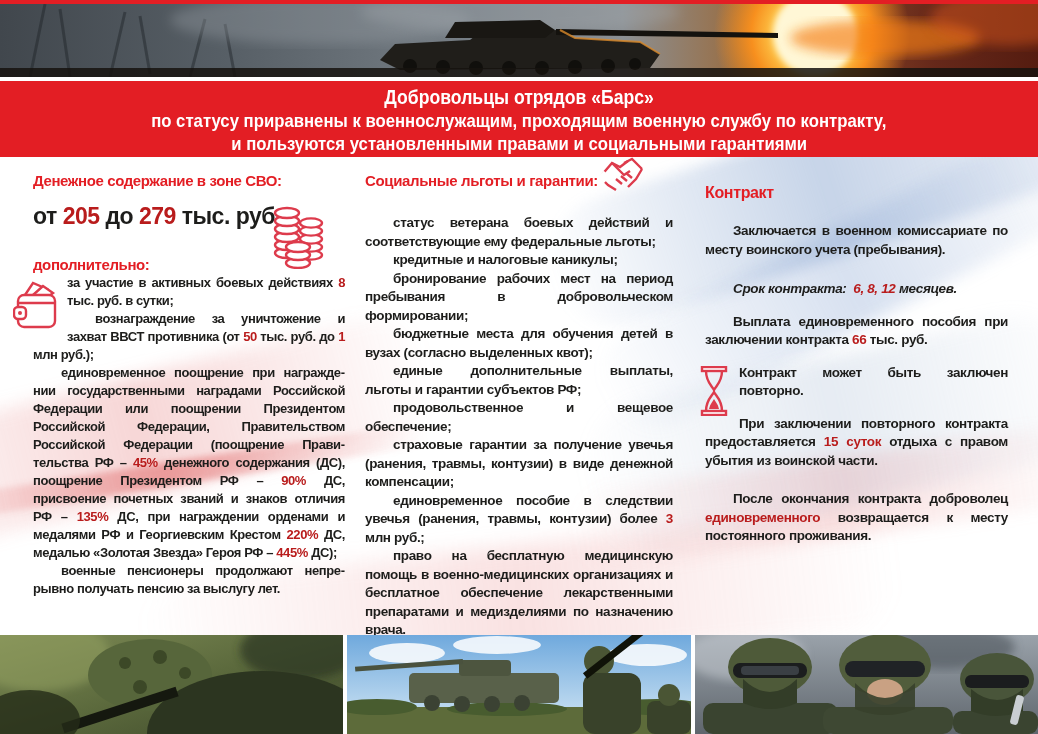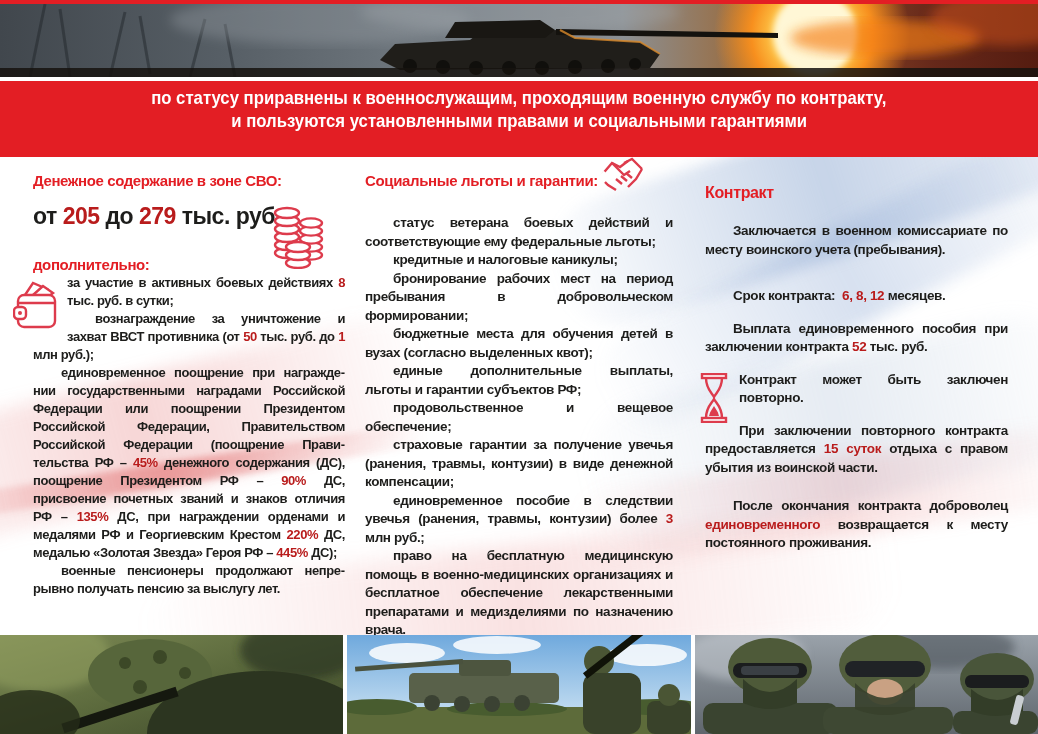--- a/index.html
+++ b/index.html
@@ -44,21 +44,21 @@
   .col-mid   { left:365px; width:308px; padding-top:14px; font-size:13.5px; line-height:18.5px; letter-spacing:-0.35px; }
   .col-right { left:705px; width:303px; padding-top:26px; font-size:13.5px; line-height:18.5px; letter-spacing:-0.35px; }
 
   .h { color:#e31e24; font-size:15px; line-height:19px; text-align:left; margin:0; }
   .hc { font-size:16px; }
   .rd { color:#b91c1c; }
   .p { margin:0; text-indent:28px; }
   .ni { text-indent:0; }
   .salary { margin:13px 0 0 0; font-size:23px; line-height:26px; letter-spacing:-0.5px; text-align:left; }
   .addl { margin-top:26px; }
-  .mt14 { margin-top:14px; } .mt20 { margin-top:20px; } .mt21 { margin-top:28px; }
+  .mt14 { margin-top:14px; } .mt20 { margin-top:20px; } .mt21 { margin-top:21px;font-style:italic; }
   .firstpara { margin-top:24px; }
 
   .icon { color:#dd3b4c; }
   .coins-pos { position:absolute; left:237px; top:46px; }
   .hshake-pos { position:absolute; left:233px; top:-4px; }
   .wallet-f { float:left; width:46px; height:60px; margin:3px 8px 0 -20px; }
   .hg-f { float:left; width:28px; height:50px; margin:2px 11px 0 -5px; }
 
   
   .photos { position:absolute; top:635px; left:0; width:1038px; height:99px; display:flex; gap:4px; background:#ffffff; }
@@ -124,20 +124,21 @@
           <circle cx="542" cy="64" r="7"></circle>
           <circle cx="575" cy="63" r="7"></circle>
         <circle cx="608" cy="62" r="7"></circle>
           <circle cx="635" cy="60" r="6"></circle>
       </g>
       <rect x="0" y="64" width="1038" height="9" fill="#16130f" opacity=".85"></rect>
     </svg>
   </div>
 
   <div class="banner">
+    <div class="bline bline1"><span>Добровольцы отрядов «Барс»</span></div>
     <div class="bline bline2"><span>по статусу приравнены к военнослужащим, проходящим военную службу по контракту,</span></div>
     <div class="bline bline3"><span>и пользуются установленными правами и социальными гарантиями</span></div>
   </div>
 
   <div class="content">
     <div class="ribbon rb1"></div>
     <div class="ribbon rb2"></div>
     <div class="ribbon rb3"></div>
     <div class="ribbon rb4"></div>
     <div class="ribbon rb5"></div>
@@ -211,21 +212,21 @@
       <p class="p"><span>продовольственное и вещевое обеспечение;</span></p>
       <p class="p"><span>страховые гарантии за получение увечья (ране­ния, травмы, контузии) в виде денежной компен­сации;</span></p>
       <p class="p"><span>единовременное пособие в следствии увечья (ранения, травмы, контузии) более </span><span class="rd">3</span><span> млн руб.;</span></p>
       <p class="p"><span>право на бесплатную медицинскую помощь в военно-медицинских организациях и бесплатное обеспечение лекарственными препаратами и ме­дизделиями по назначению врача.</span></p>
     </div>
 
     <div class="col col-right">
       <p class="h hc">Контракт</p>
       <p class="p mt20"><span>Заключается в военном комиссариате по месту воинского учета (пребывания).</span></p>
       <p class="p mt21"><span>Срок контракта:&nbsp; </span><span class="rd">6, 8, 12</span><span> месяцев.</span></p>
-      <p class="p mt14"><span>Выплата единовременного пособия при за­ключении контракта </span><span class="rd">52</span><span> тыс. руб.</span></p>
+      <p class="p mt14"><span>Выплата единовременного пособия при за­ключении контракта </span><span class="rd">66</span><span> тыс. руб.</span></p>
       <div class="mt14">
         <span class="hg-f icon">
           <svg width="28" height="50" viewBox="0 0 28 50" fill="none" stroke="currentColor" stroke-width="2.4">
             <rect x="2" y="1" width="24" height="4" fill="#fff"></rect>
             <rect x="2" y="45" width="24" height="4" fill="#fff"></rect>
             <path d="M6,5 C6,16 12,20 14,24 C16,20 22,16 22,5"></path>
             <path d="M6,45 C6,34 12,30 14,26 C16,30 22,34 22,45"></path>
             <path d="M9,43 C10,38 13,35 14,33 C15,35 18,38 19,43 Z" fill="currentColor" stroke="none"></path>
           </svg>
         </span>

